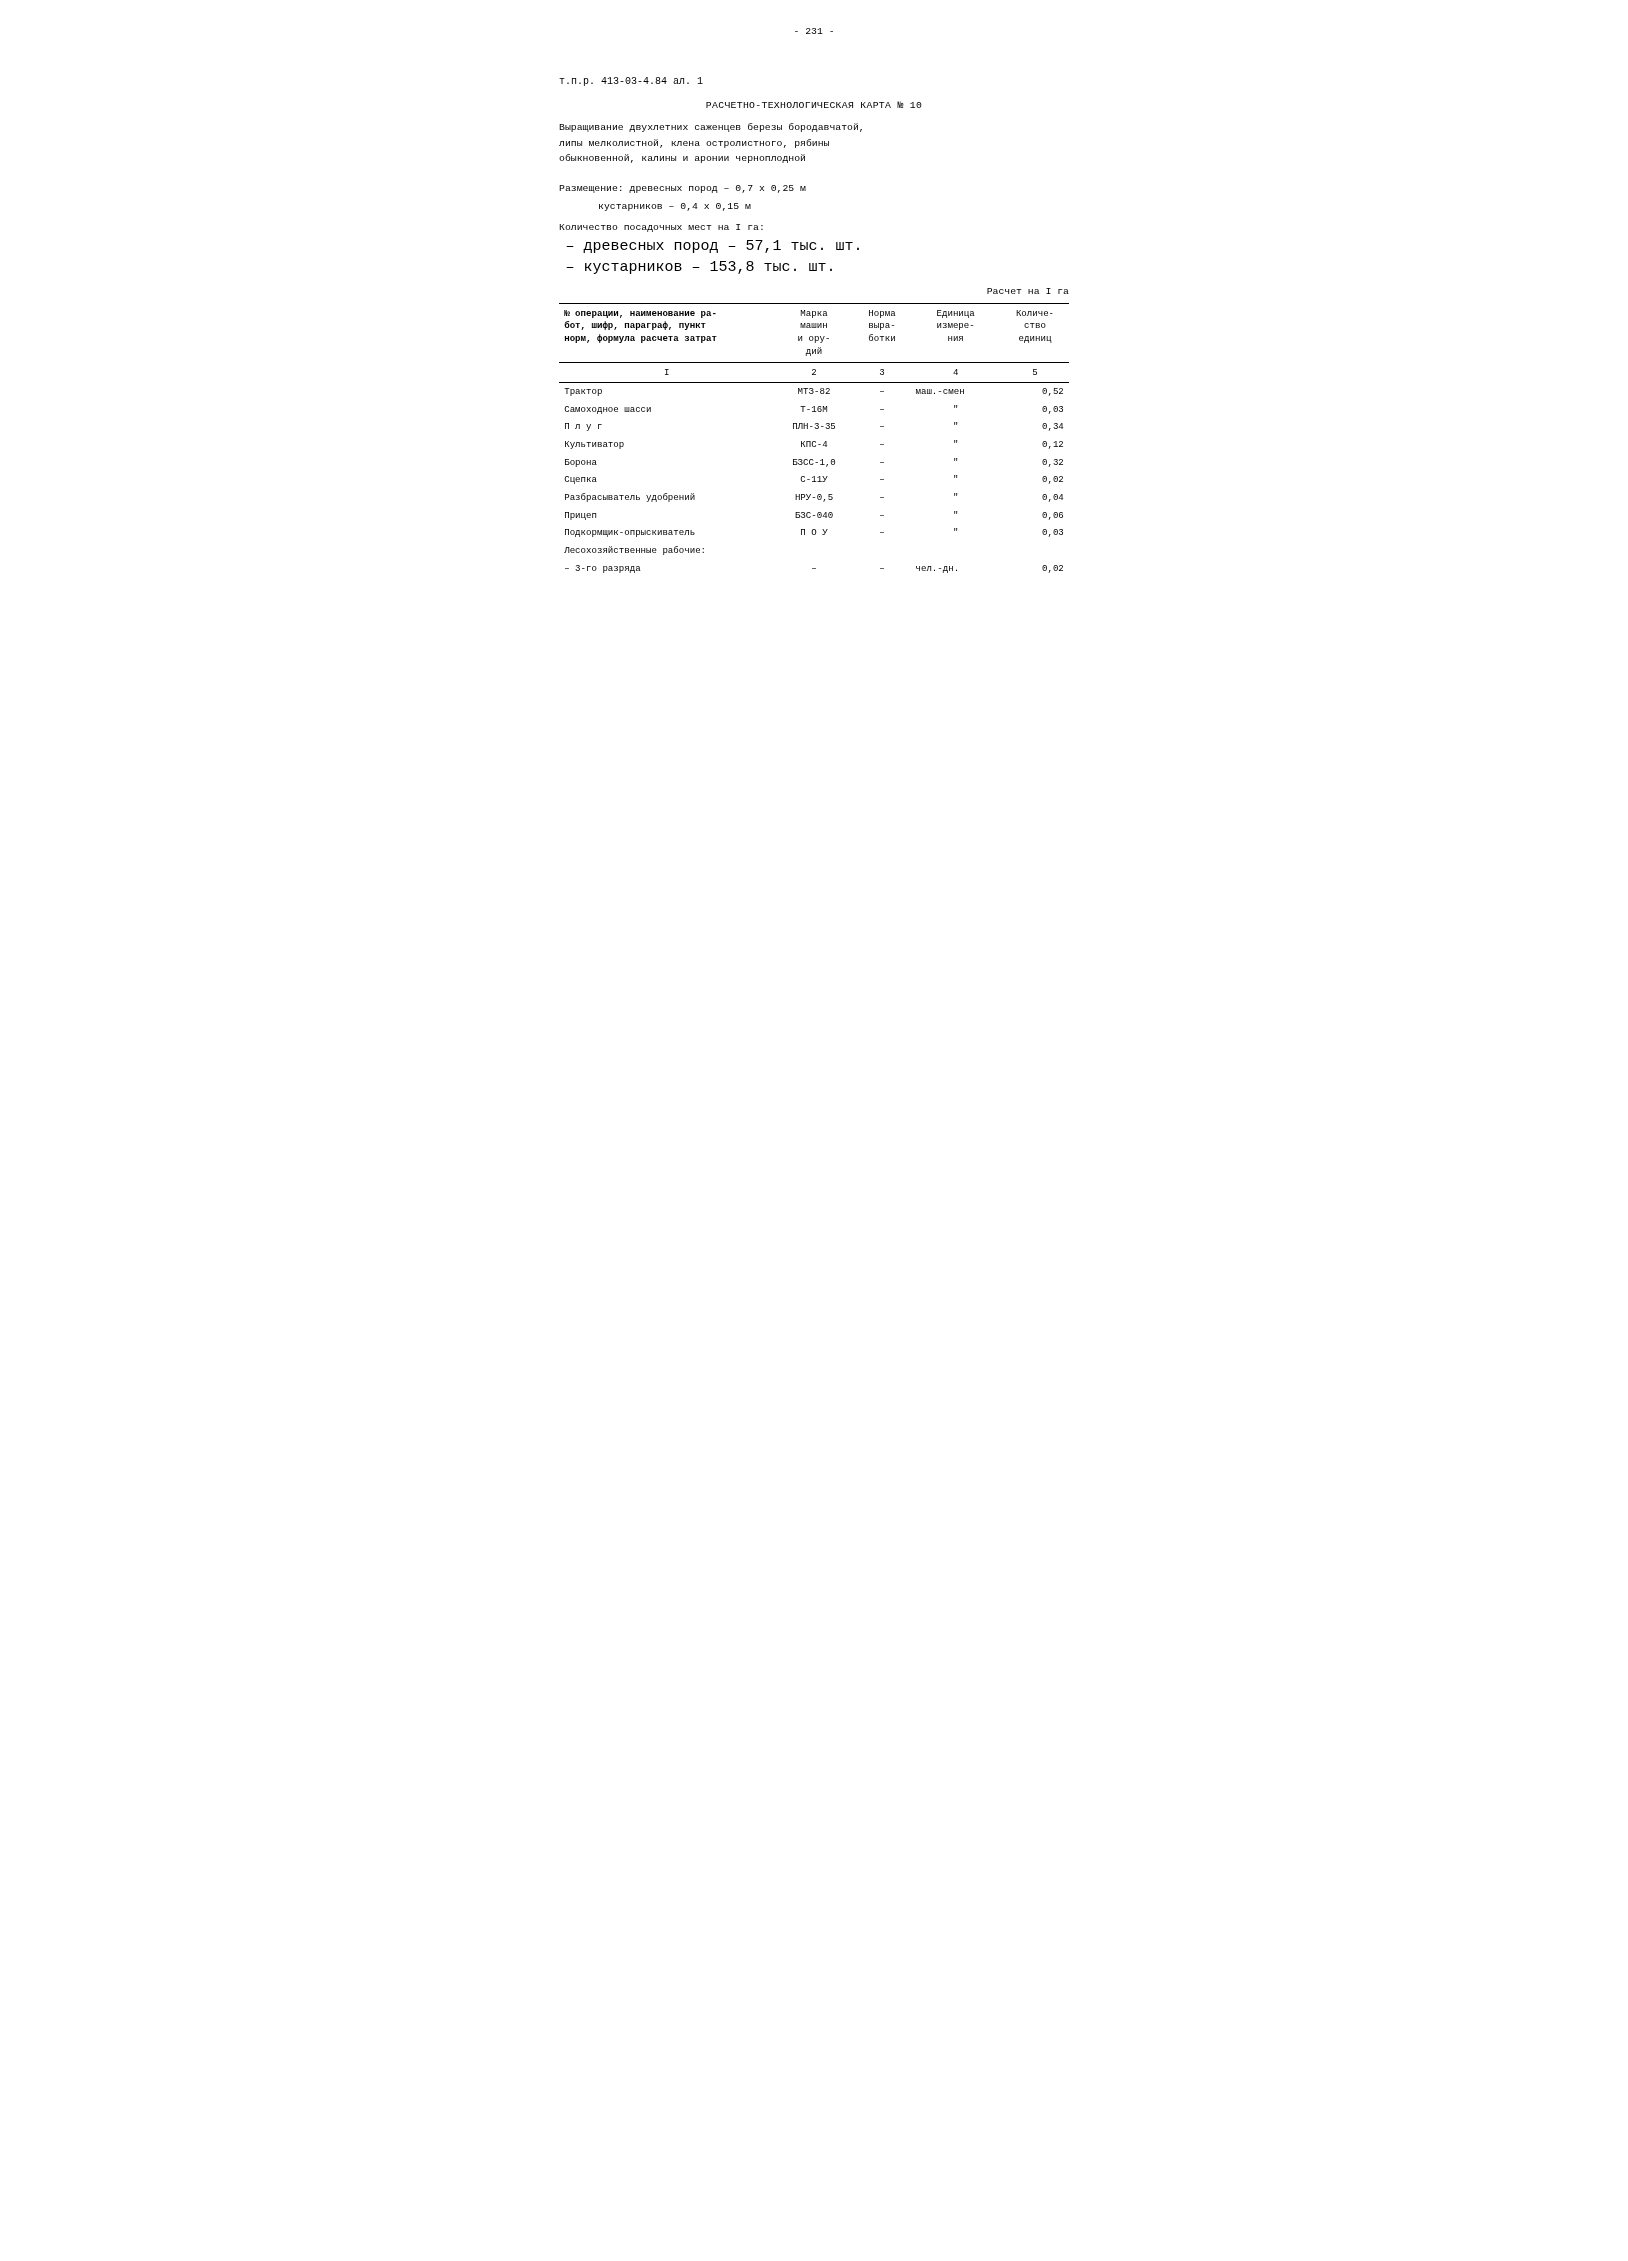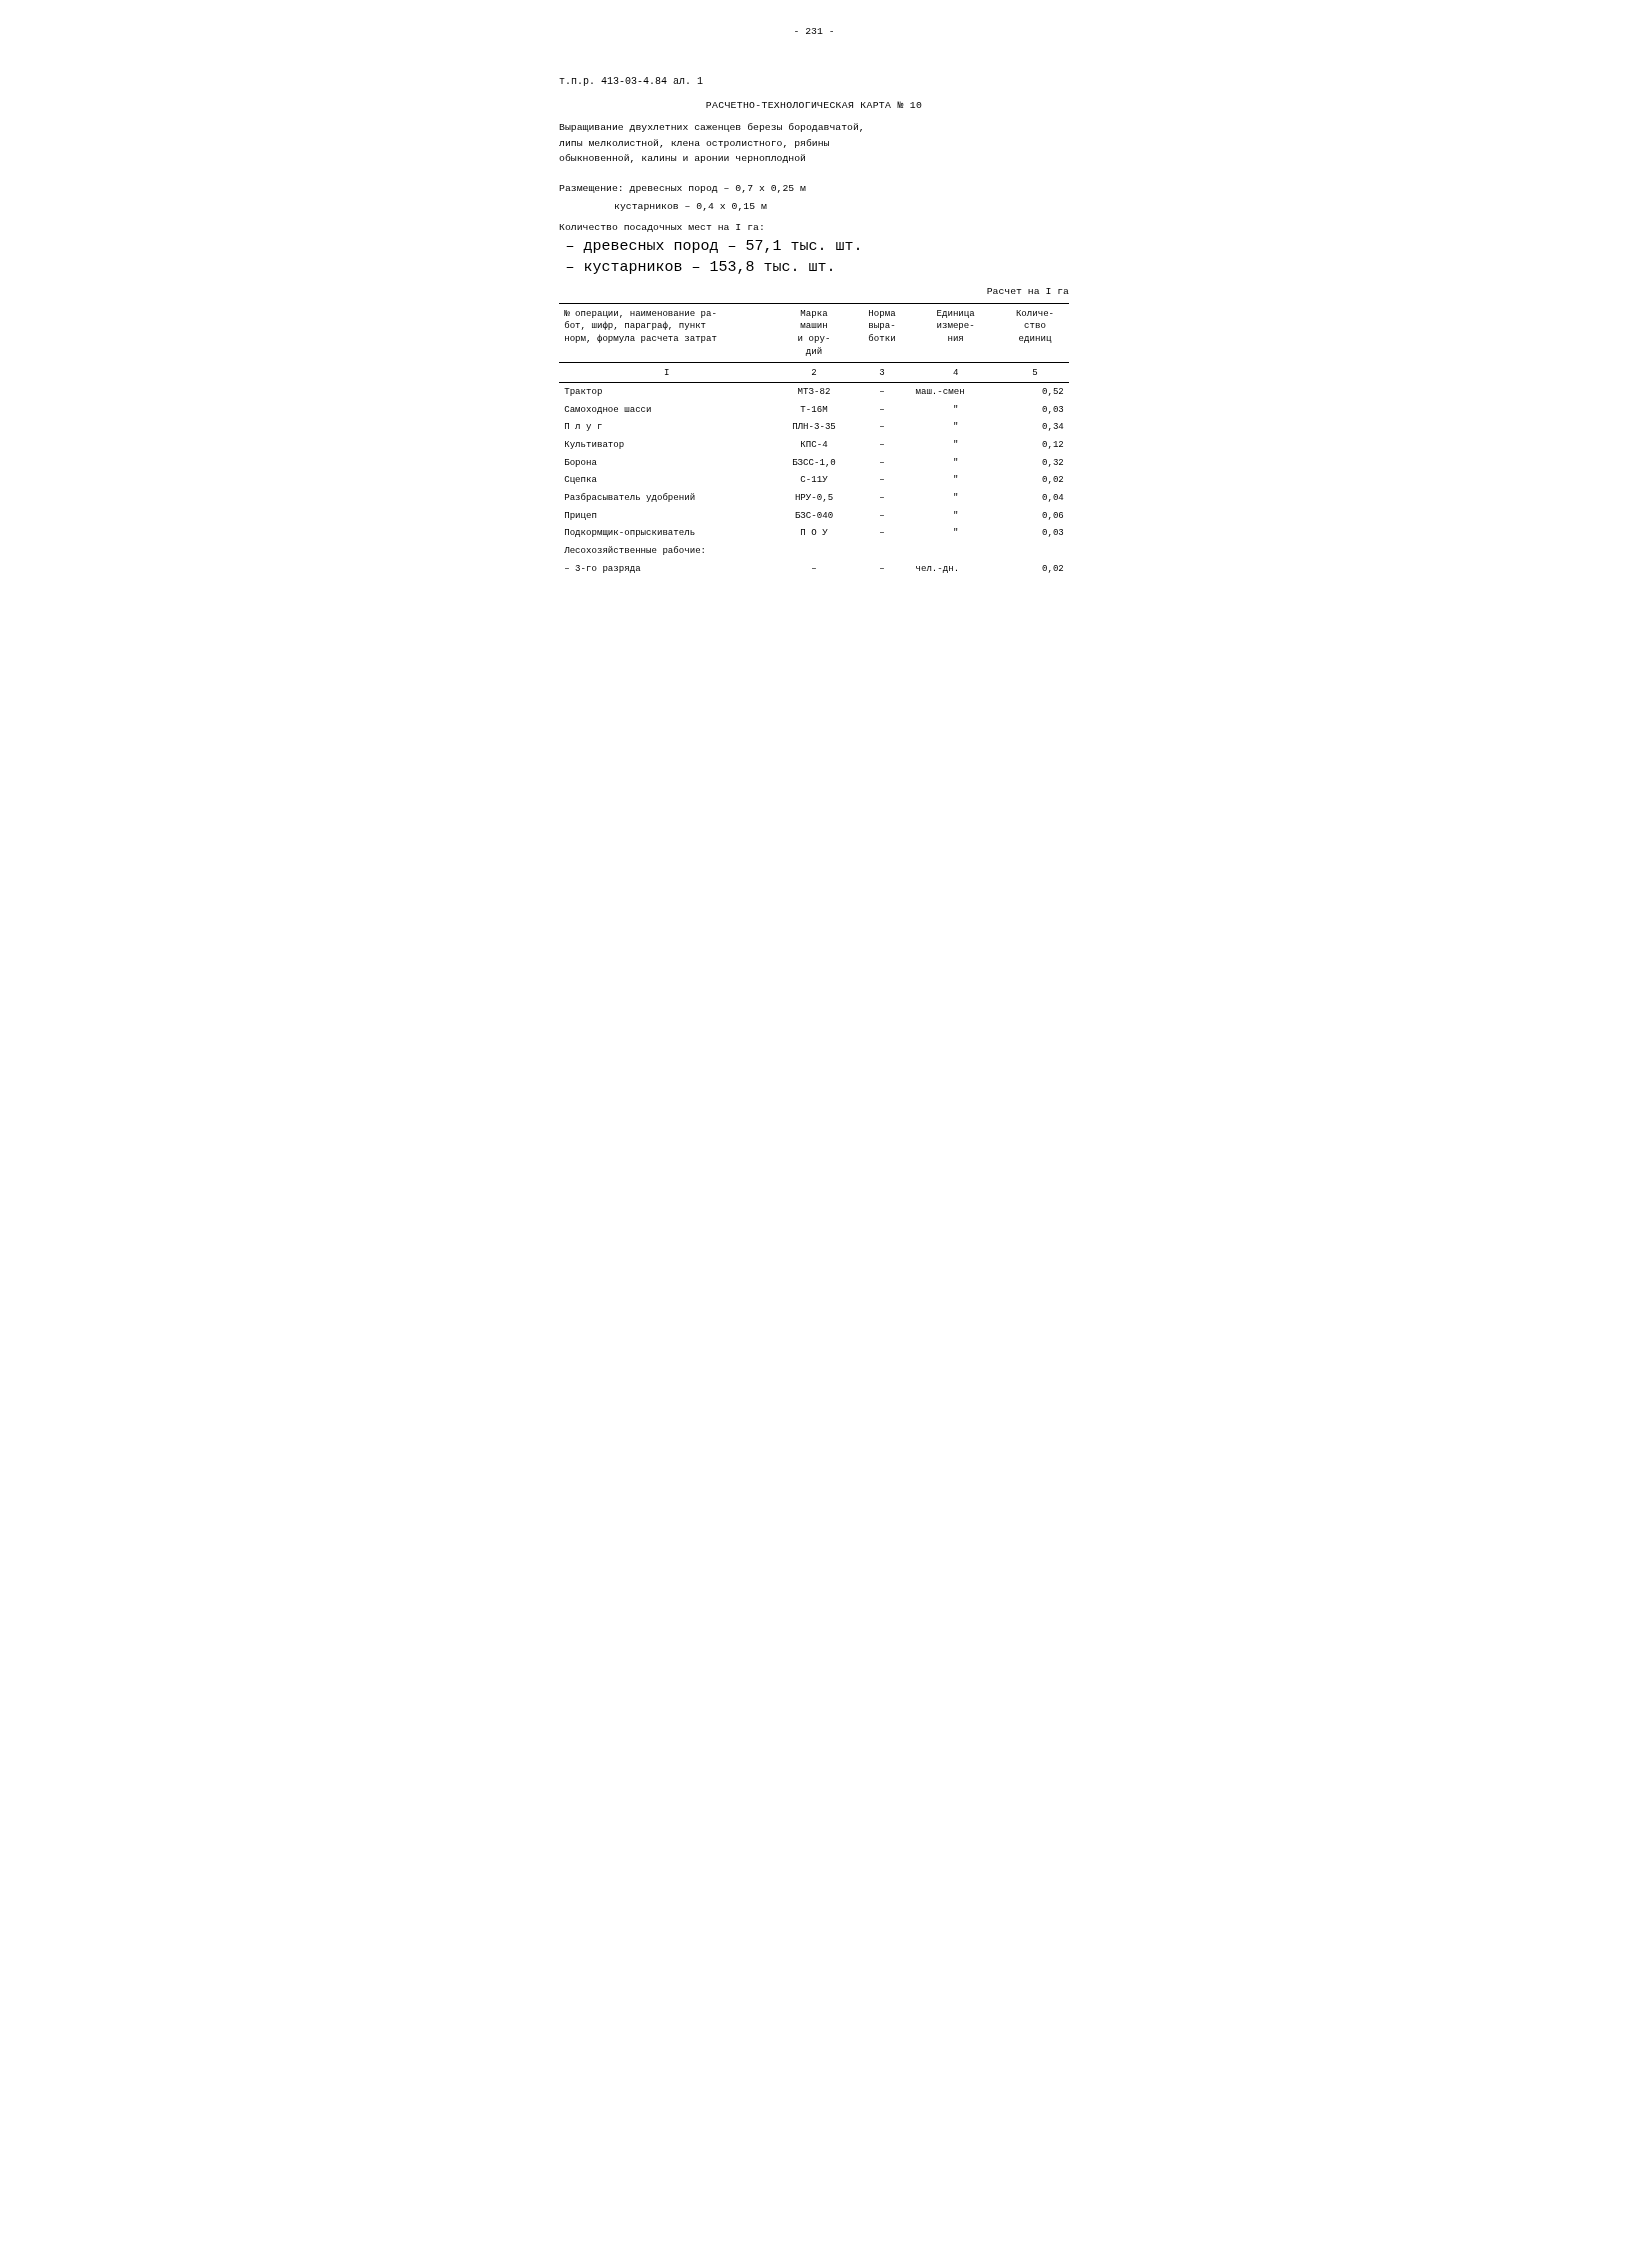--- a/index.html
+++ b/index.html
@@ -45,21 +45,21 @@
       line-height: 1.6;
     }
 
     .info-block {
       margin-bottom: 6.5px;
       font-size: 9.8px;
       line-height: 1.8;
     }
 
     .info-block .indent {
-      margin-left: 55px;
+      margin-left: 39px;
     }
 
     .section-label {
       margin-bottom: 5.2px;
       font-size: 9.8px;
     }
 
     .list-item {
       margin-left: 6.5px;
       margin-bottom: 3.9px;
@@ -161,21 +161,21 @@
 <div class="section-label">Количество посадочных мест на I га:</div>
 
 <div class="list-item">– древесных пород – 57,1 тыс. шт.</div>
 <div class="list-item">– кустарников      – 153,8 тыс. шт.</div>
 
 <div class="calc-label">Расчет на I га</div>
 
 <table>
   <thead>
     <tr class="table-outer-top">
-      <th class="left-align" style="width:38%;">№ операции, наименование ра-<br>бот, шифр, параграф, пункт<br>норм, формула расчета затрат</th>
+      <th class="left-align" style="width:38%;font-weight:bold;">№ операции, наименование ра-<br>бот, шифр, параграф, пункт<br>норм, формула расчета затрат</th>
       <th style="width:14%;">Марка<br>машин<br>и ору-<br>дий</th>
       <th style="width:10%;">Норма<br>выра-<br>ботки</th>
       <th style="width:16%;">Единица<br>измере-<br>ния</th>
       <th style="width:12%;">Количе-<br>ство<br>единиц</th>
     </tr>
     <tr class="header-num-row">
       <td>I</td>
       <td>2</td>
       <td>3</td>
       <td>4</td>

